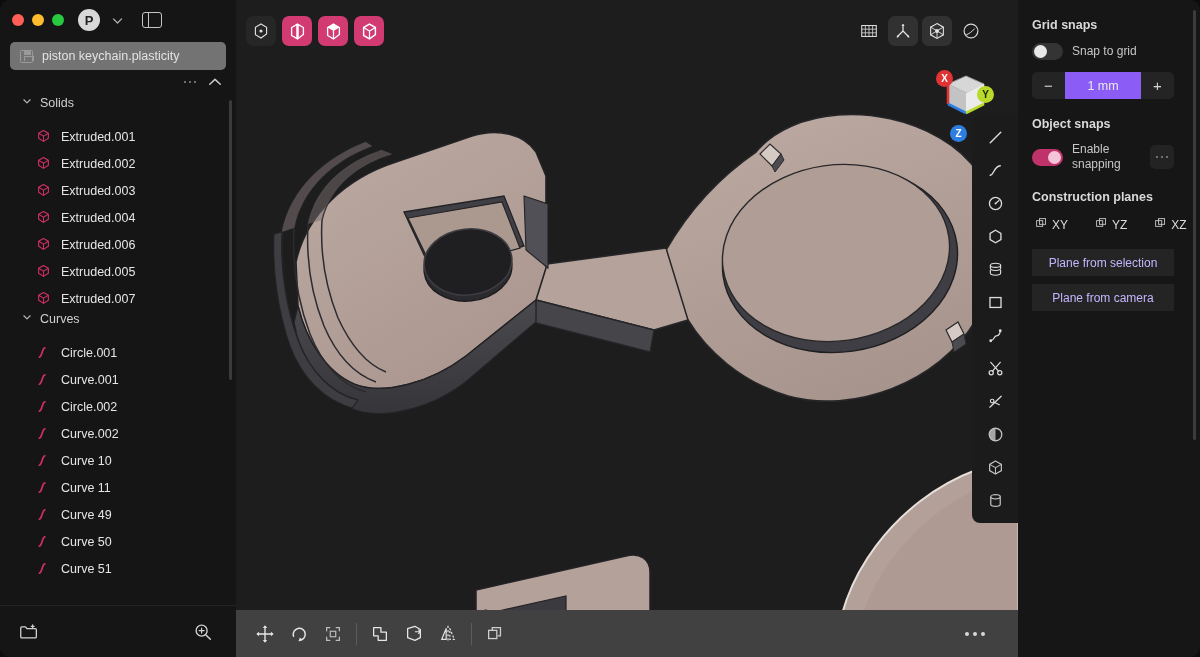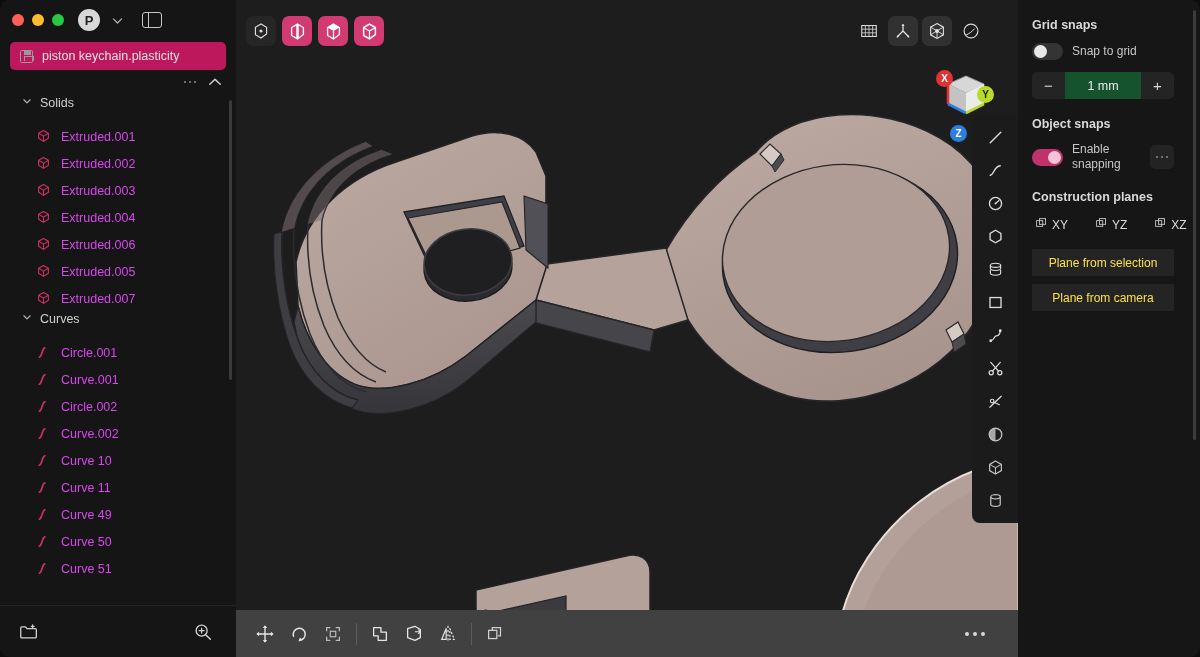--- a/index.html
+++ b/index.html
@@ -59,21 +59,21 @@
   }
   .sidebar-toggle:after {
     content: ""; position: absolute;
     left: 5px; top: 0; bottom: 0;
     width: 1.4px; background: #c5c5c5;
   }
 
   .filebar {
     margin: 2px 10px 0 10px;
     height: 28px;
-    background: #be185d;
+    background: #737373;
     border-radius: 5px;
     display: flex; align-items: center;
     gap: 9px; padding: 0 10px;
   }
   .filebar .fname {
     color: #e2e2e2; font-size: 12.5px;
     white-space: nowrap; overflow: hidden;
   }
   .floppy {
     width: 13px; height: 13px;
@@ -120,21 +120,21 @@
     height: 27px;
     display: flex; align-items: flex-start;
     gap: 8px; padding-left: 22px;
     color: #cfcfcf; font-size: 12.5px;
   }
   .group-row .caret { color: #b9b9b9; font-size: 10px; width: 10px; }
   .node-row {
     height: 27px;
     display: flex; align-items: center;
     gap: 10px; padding-left: 36px;
-    color: #d946ef; font-size: 12.5px;
+    color: #e5e5e5; font-size: 12.5px;
     cursor: default;
   }
   .ico-solid { width: 15px; height: 15px; flex: 0 0 15px; }
   .ico-curve { width: 15px; height: 15px; flex: 0 0 15px; }
 
   .sidebar-footer {
     height: 52px;
     border-top: 1px solid #242424;
     display: flex; align-items: center; justify-content: space-between;
     padding: 0 22px 0 18px;
@@ -261,21 +261,21 @@
   }
   .st-btn {
     width: 33px;
     display: flex; align-items: center; justify-content: center;
     color: #d8d8d8; font-size: 15px;
   }
   .st-val {
     flex: 1 1 auto;
     display: flex; align-items: center; justify-content: center;
     color: #e8e8e8; font-size: 12.5px;
-    background: #14532d;
+    background: #8b5cf6;
   }
   .objsnap-row {
     display: flex; align-items: center; justify-content: space-between;
   }
   .mini-more {
     width: 24px; height: 24px; border-radius: 5px;
     background: #232323;
     display: flex; align-items: center; justify-content: center;
   }
   .planes-row {
@@ -284,21 +284,21 @@
   }
   .plane-btn {
     display: flex; align-items: center; gap: 4px;
     padding: 2px 3px; border-radius: 4px;
     color: #dcdcdc; font-size: 12px;
   }
   .wide-btn {
     height: 27px; margin-bottom: 8px;
     background: #242424; border-radius: 1px;
     display: flex; align-items: center; justify-content: center;
-    color: #fde047; font-size: 12px;
+    color: #c4b5fd; font-size: 12px;
   }
   .perf-row { display: flex; align-items: center; gap: 10px; }
   .perf-widget {
     width: 78px; height: 46px;
     background: #0a1b2e;
     border: 1px solid #2a4a6e;
     border-radius: 3px;
     position: relative; overflow: hidden;
   }
   .perf-label {

